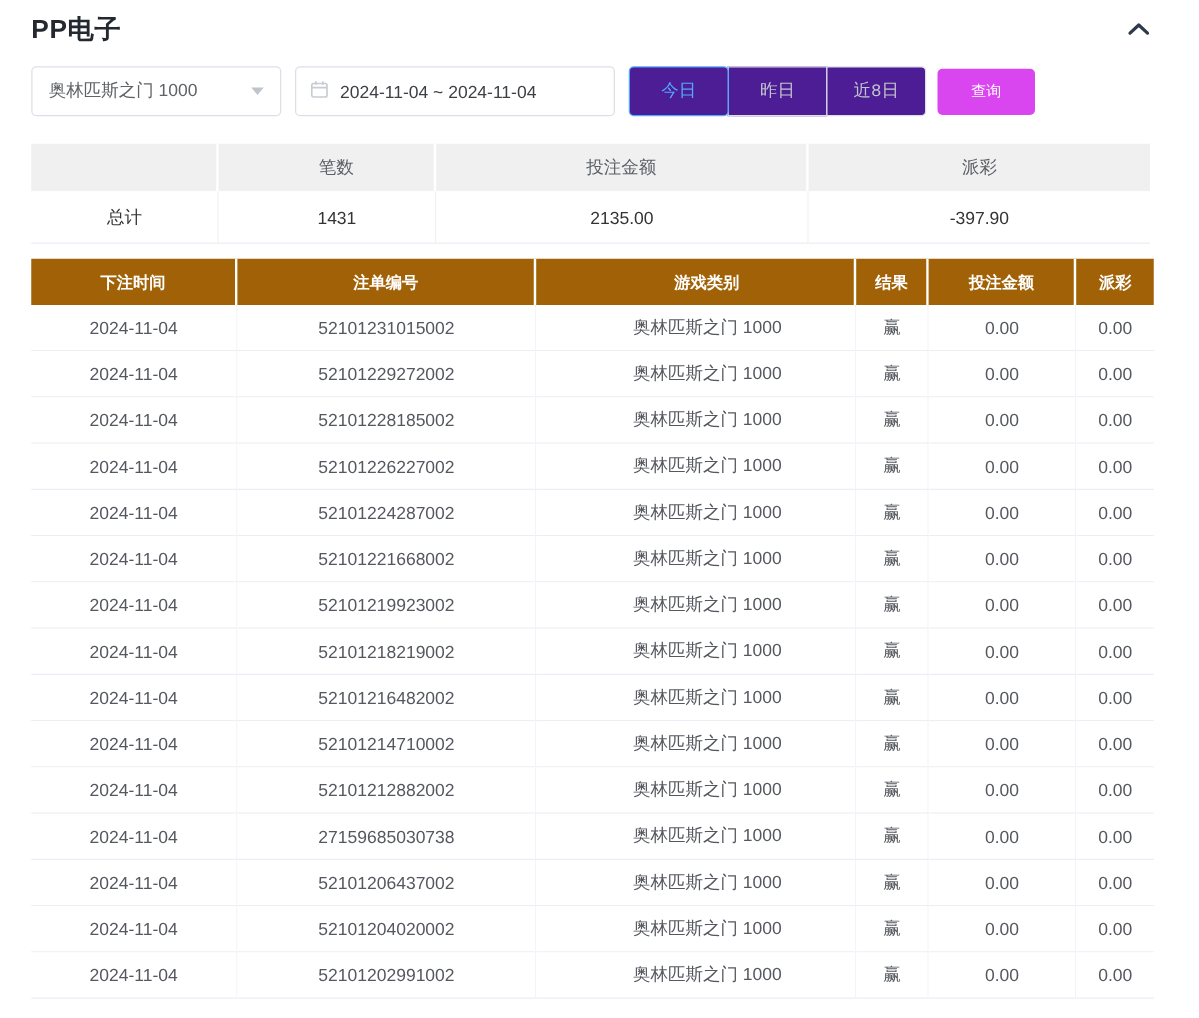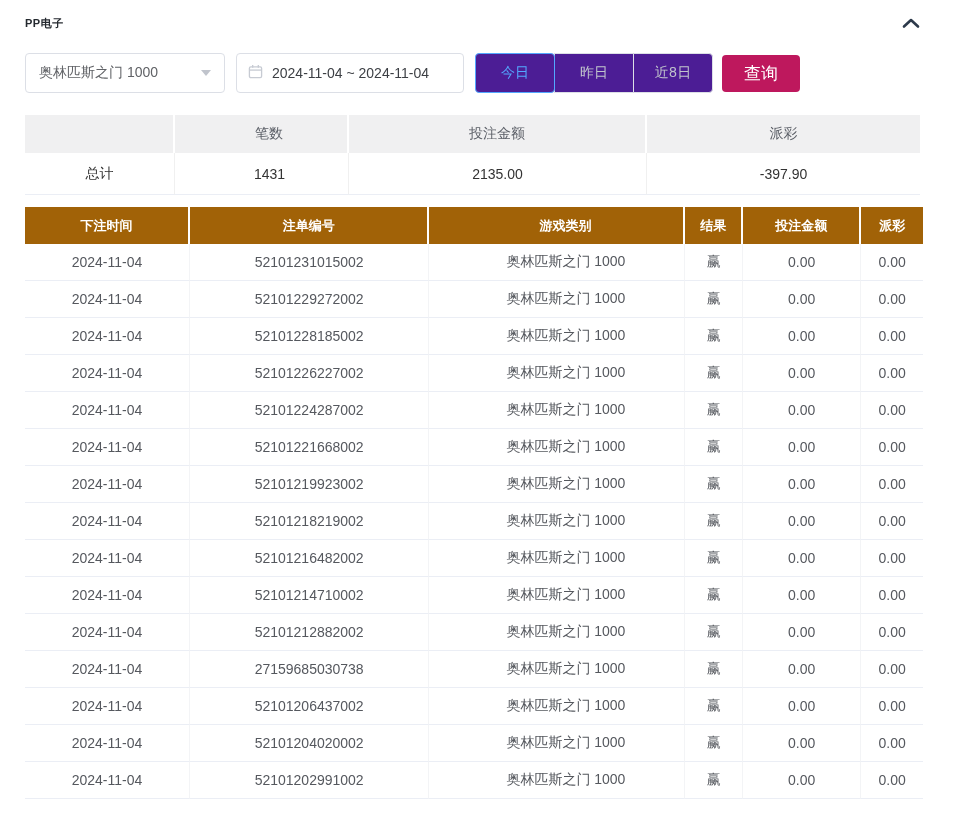--- a/index.html
+++ b/index.html
@@ -2,42 +2,42 @@
 <html><head>
 <meta charset="utf-8">
 <style>
   * { margin: 0; padding: 0; box-sizing: border-box; }
   html, body { width: 959px; height: 814px; background: #fff; overflow: hidden; }
   body { font-family: "Liberation Sans", "DejaVu Sans", sans-serif; }
   .page { padding: 12px 0 0 25px; width: 959px; }
 
   
   .panel-header { width: 897px; display: flex; justify-content: space-between; align-items: center; height: 22px; }
-  .panel-title { font-size: 11px; font-weight: 700; color: #24292f; letter-spacing: .5px; }
+  .panel-title { font-size: 21px; font-weight: 700; color: #24292f; letter-spacing: .5px; }
   .collapse-btn { background: none; border: none; cursor: pointer; padding: 2px; line-height: 0; }
 
   
   .filters { margin-top: 19px; display: flex; align-items: center; height: 40px; }
   .select-box { width: 200px; height: 40px; border: 1px solid #dcdfe6; border-radius: 4px;
     display: flex; align-items: center; justify-content: space-between; padding: 0 13px;
     font-size: 14px; color: #606266; background: #fff; cursor: pointer; }
   .caret-down { width: 0; height: 0; border-left: 5px solid transparent; border-right: 5px solid transparent;
     border-top: 6px solid #c0c4cc; margin-left: 8px; }
-  .date-box { margin-left: 11px; width: 228px; height: 40px; border: 1px solid #dcdfe6; border-radius: 4px;
+  .date-box { margin-left: 11px; width: 256px; height: 40px; border: 1px solid #dcdfe6; border-radius: 4px;
     display: flex; align-items: center; padding: 0 11px; font-size: 14px; color: #3c3f44; background: #fff; cursor: pointer; }
   .date-box svg { margin-right: 9px; flex: none; }
   .btn-group { margin-left: 11px; display: flex; height: 40px; }
   .seg { width: 80px; height: 40px; background: #4c1d95; border: 1px solid #dcdfe6; margin-left: -1px;
     font-size: 14px; color: #c0c4cc; cursor: pointer; position: relative;
     font-family: Liberation Mono, monospace; }
   .seg:first-child { margin-left: 0; border-radius: 4px 0 0 4px; }
   .seg:last-child { border-radius: 0 4px 4px 0; }
   .seg.active { color: #53a8ff; border-color: #53a8ff; z-index: 2; border-radius: 4px; }
-  .query-btn { margin-left: 9px; width: 78px; height: 37px; background: #be185d; border: none; border-radius: 4px;
-    color: #fff; font-size: 17px; cursor: pointer; font-family: "Liberation Sans", sans-serif; }
+  .query-btn { margin-left: 9px; width: 78px; height: 37px; background: #d946ef; border: none; border-radius: 4px;
+    color: #fff; font-size: 12px; cursor: pointer; font-family: "Liberation Sans", sans-serif; }
 
   
   table { border-collapse: separate; border-spacing: 0; table-layout: fixed; text-align: center; }
   .summary { margin-top: 22px; width: 895px; font-size: 14px; }
   .summary th { background: #f0f0f1; height: 38px; font-weight: 400; color: #5a5e66; border-right: 2px solid #fff; }
   .summary th:last-child { border-right: none; }
   .summary td { background: #fff; height: 42px; color: #333; border-bottom: 1px solid #ebeef5; border-right: 1px solid #f0f0f0; }
   .summary td:last-child { border-right: none; }
   .neg { color: #f56c6c; }
 

